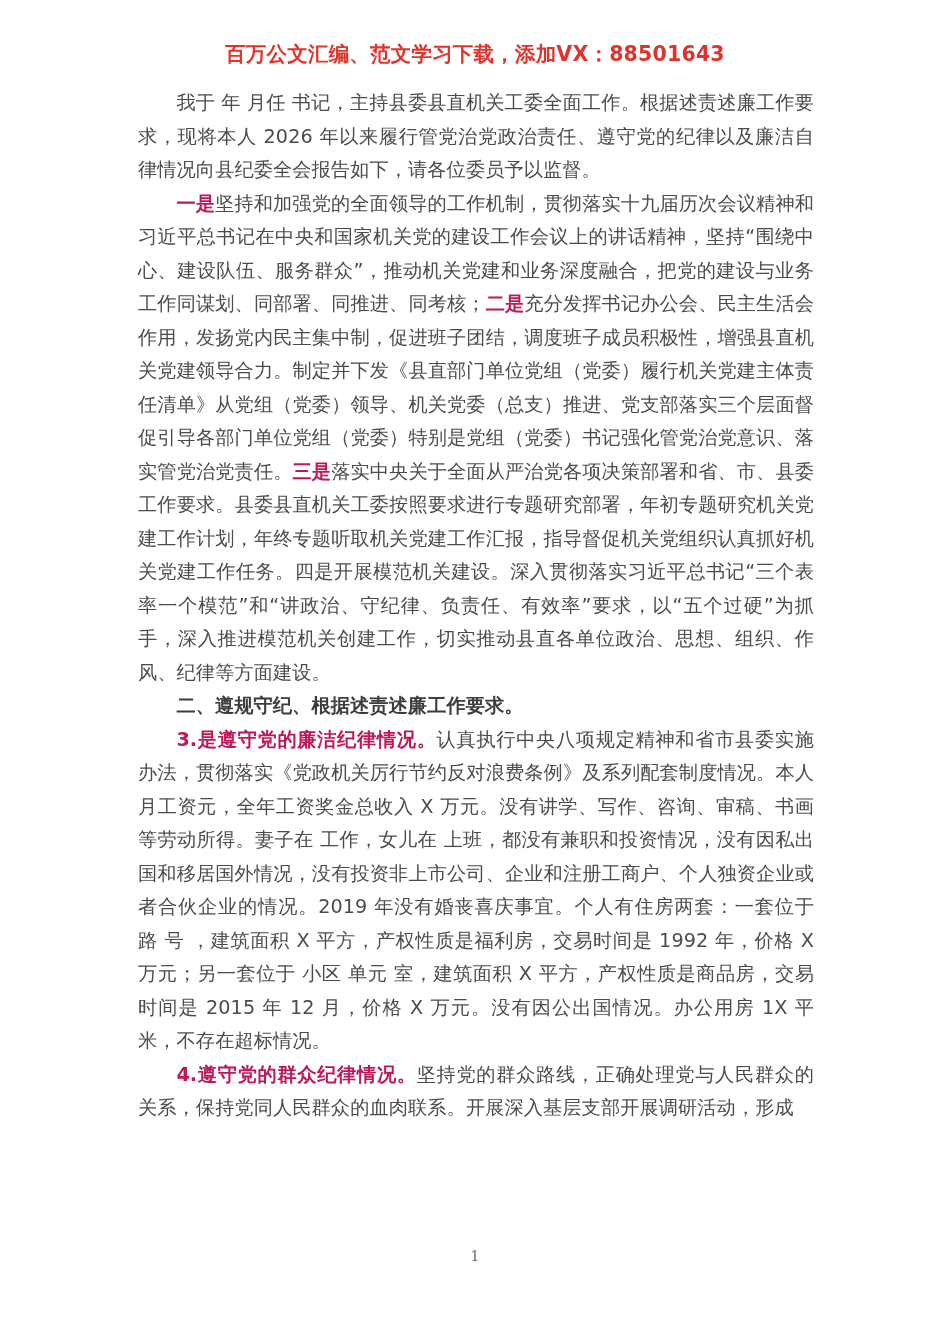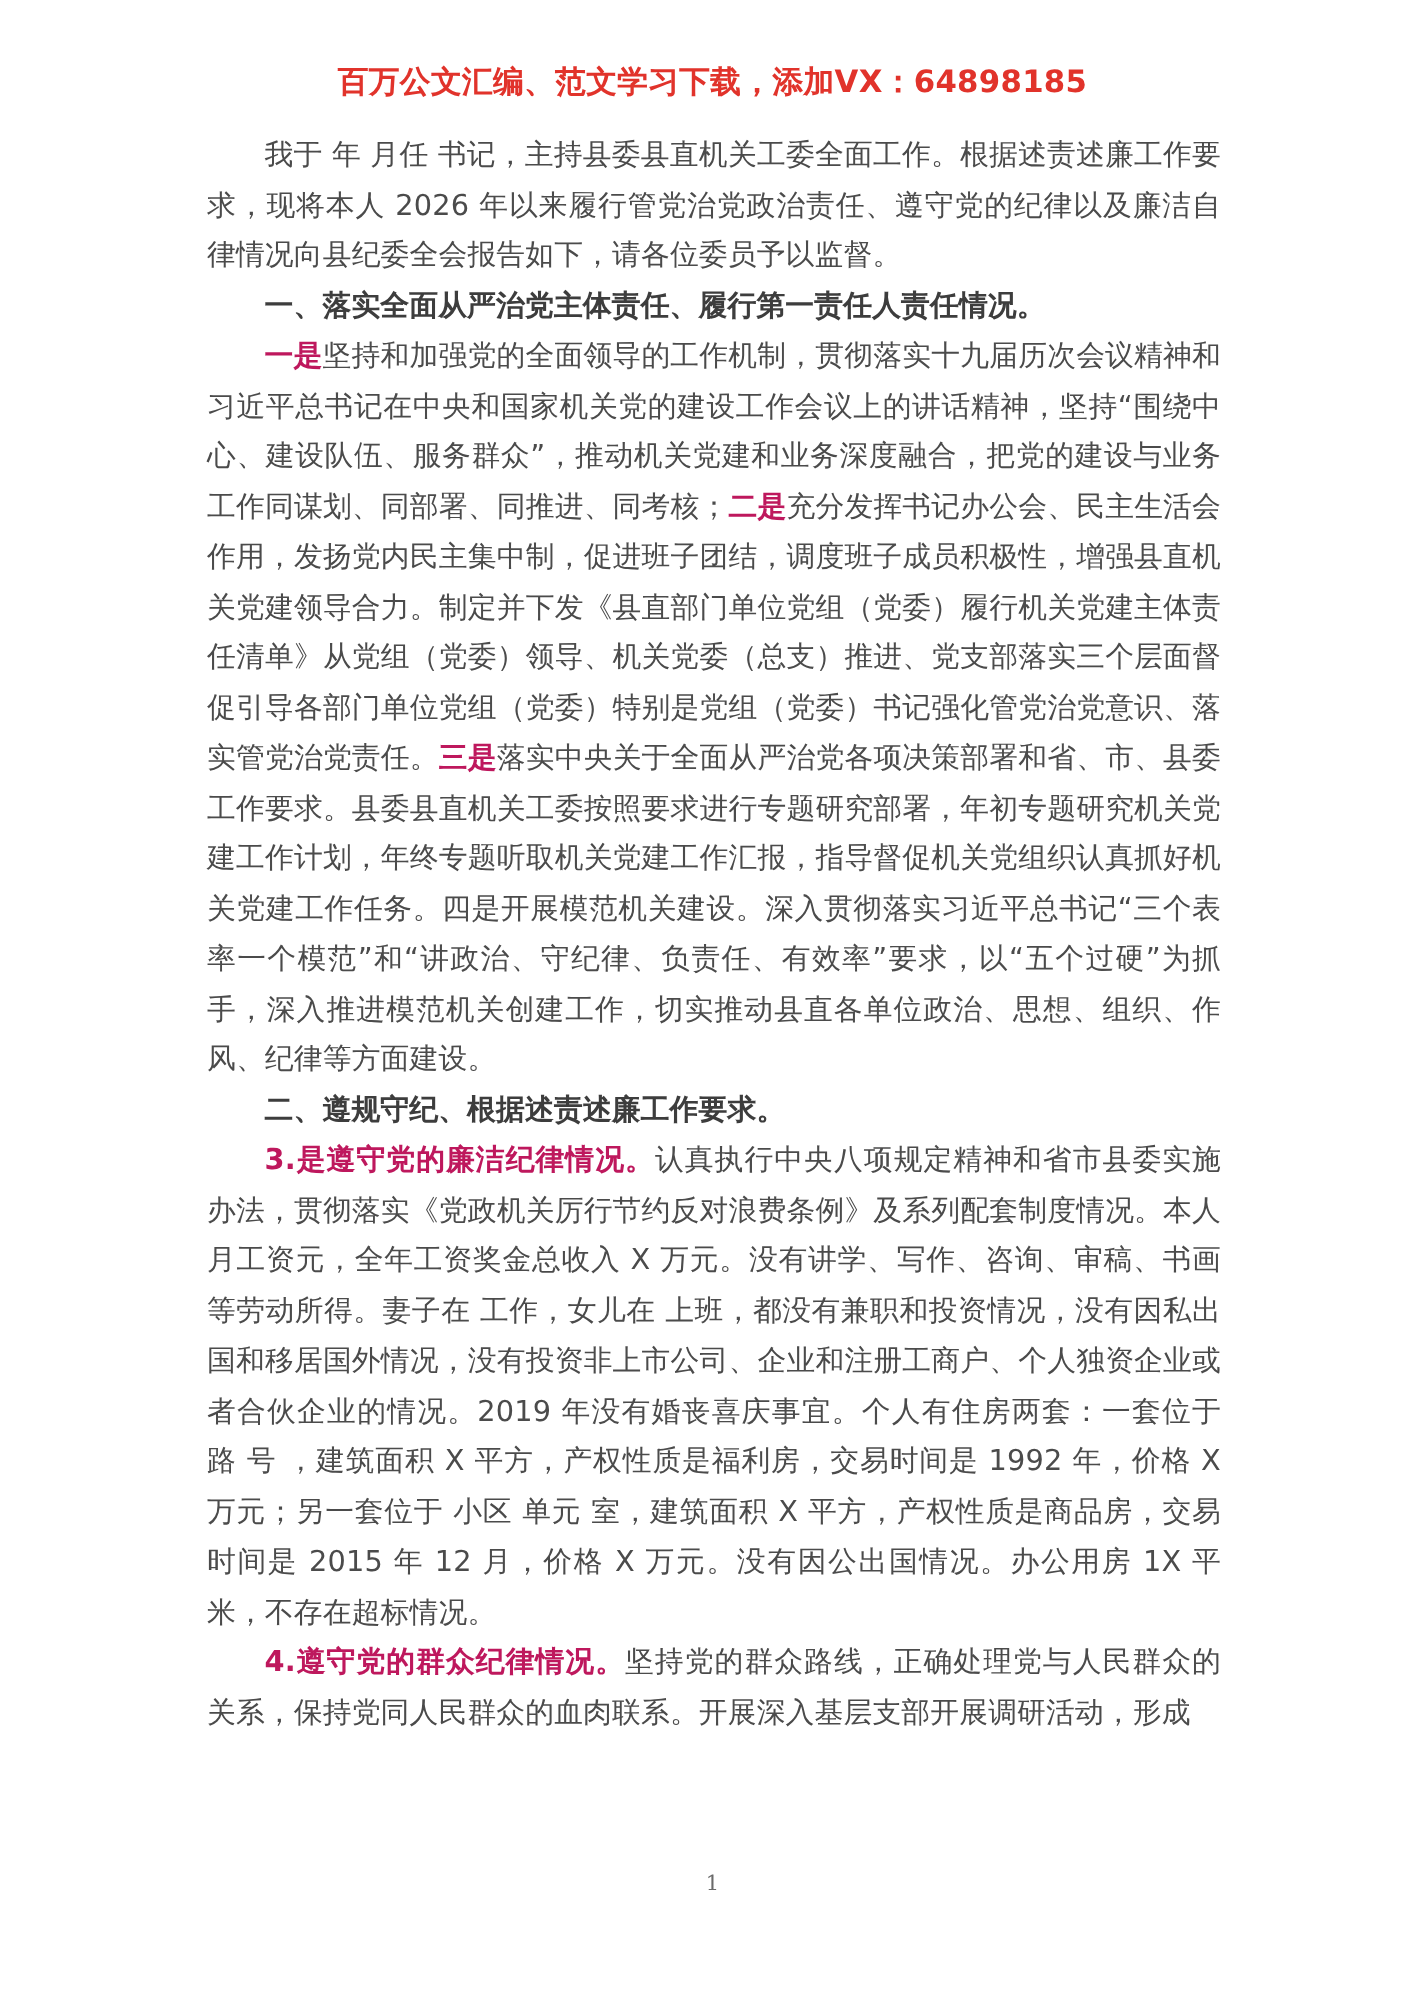--- a/index.html
+++ b/index.html
@@ -76,27 +76,26 @@
     color: #6a6a6a;
     font-size: 14px;
     font-family: "DejaVu Serif", "Liberation Serif", serif;
   }
 </style>
 </head>
 <body>
 
 <div class="page">
 
-  <div class="watermark-header">百万公文汇编、范文学习下载，添加VX：64898185</div>
+  <div class="watermark-header">百万公文汇编、范文学习下载，添加VX：88501643</div>
 
   <div class="doc-body">
 
     <p class="para indent">我于 年 月任 书记，主持县委县直机关工委全面工作。根据述责述廉工作要求，现将本人 2026 年以来履行管党治党政治责任、遵守党的纪律以及廉洁自律情况向县纪委全会报告如下，请各位委员予以监督。</p>
 
-    <p class="para heading">一、落实全面从严治党主体责任、履行第一责任人责任情况。</p>
 
     <p class="para indent spaced"><span class="b">一是</span><span>坚持和加强党的全面领导的工作机制，贯彻落实十九届历次会议精神和习近平总书记在中央和国家机关党的建设工作会议上的讲话精神，坚持“围绕中心、建设队伍、服务群众”，推动机关党建和业务深度融合，把党的建设与业务工作同谋划、同部署、同推进、同考核；</span><span class="b">二是</span><span>充分发挥书记办公会、民主生活会作用，发扬党内民主集中制，促进班子团结，调度班子成员积极性，增强县直机关党建领导合力。制定并下发《县直部门单位党组（党委）履行机关党建主体责任清单》从党组（党委）领导、机关党委（总支）推进、党支部落实三个层面督促引导各部门单位党组（党委）特别是党组（党委）书记强化管党治党意识、落实管党治党责任。</span><span class="b">三是</span><span>落实中央关于全面从严治党各项决策部署和省、市、县委工作要求。县委县直机关工委按照要求进行专题研究部署，年初专题研究机关党建工作计划，年终专题听取机关党建工作汇报，指导督促机关党组织认真抓好机关党建工作任务。四是开展模范机关建设。深入贯彻落实习近平总书记“三个表率一个模范”和“讲政治、守纪律、负责任、有效率”要求，以“五个过硬”为抓手，深入推进模范机关创建工作，切实推动县直各单位政治、思想、组织、作风、纪律等方面建设。</span></p>
 
     <p class="para heading">二、遵规守纪、根据述责述廉工作要求。</p>
 
 
 
     <p class="para indent spaced"><span class="b">3.是遵守党的廉洁纪律情况。</span><span>认真执行中央八项规定精神和省市县委实施办法，贯彻落实《党政机关厉行节约反对浪费条例》及系列配套制度情况。本人月工资元，全年工资奖金总收入 X 万元。没有讲学、写作、咨询、审稿、书画等劳动所得。妻子在 工作，女儿在 上班，都没有兼职和投资情况，没有因私出国和移居国外情况，没有投资非上市公司、企业和注册工商户、个人独资企业或者合伙企业的情况。2019 年没有婚丧喜庆事宜。个人有住房两套：一套位于 路 号 ，建筑面积 X 平方，产权性质是福利房，交易时间是 1992 年，价格 X 万元；另一套位于 小区 单元 室，建筑面积 X 平方，产权性质是商品房，交易时间是 2015 年 12 月，价格 X 万元。没有因公出国情况。办公用房 1X 平米，不存在超标情况。</span></p>
 
     <p class="para indent spaced"><span class="b">4.遵守党的群众纪律情况。</span><span>坚持党的群众路线，正确处理党与人民群众的关系，保持党同人民群众的血肉联系。开展深入基层支部开展调研活动，形成</span></p>

